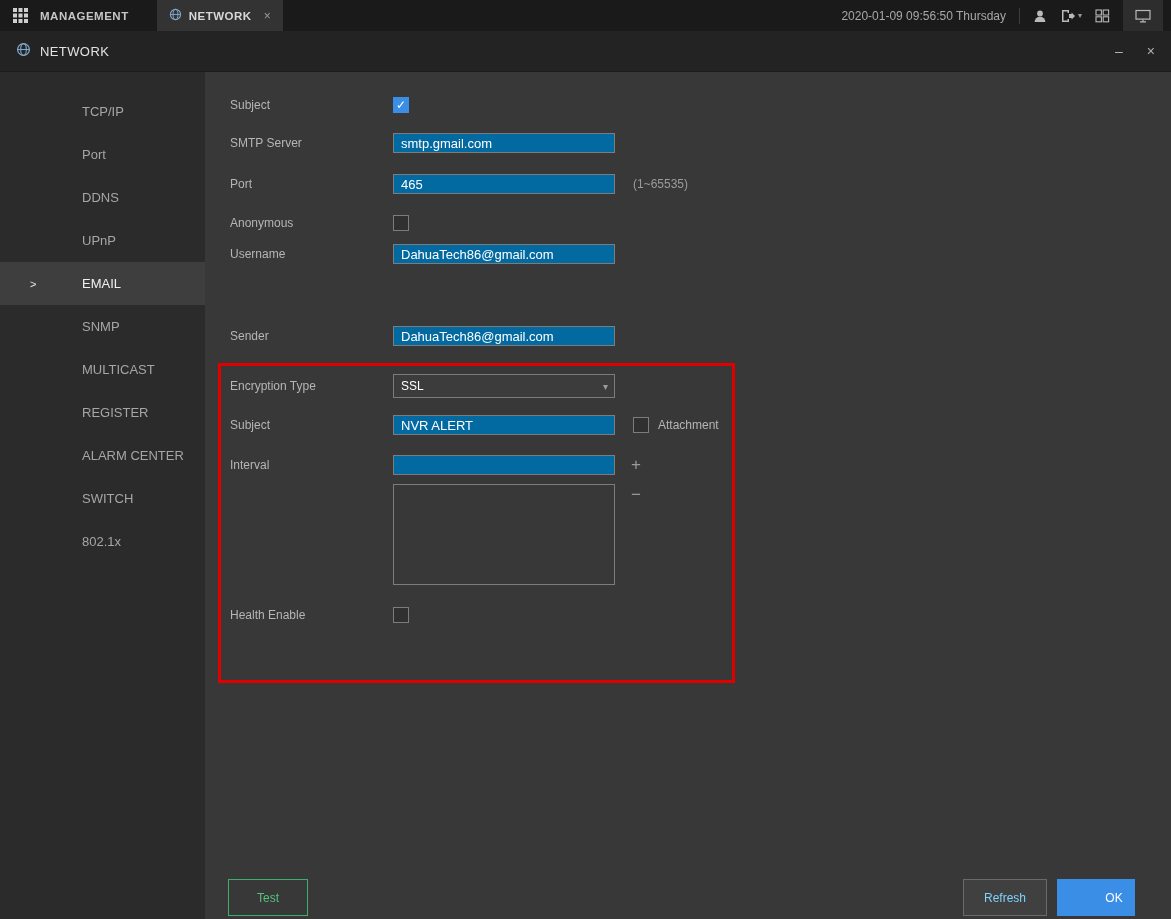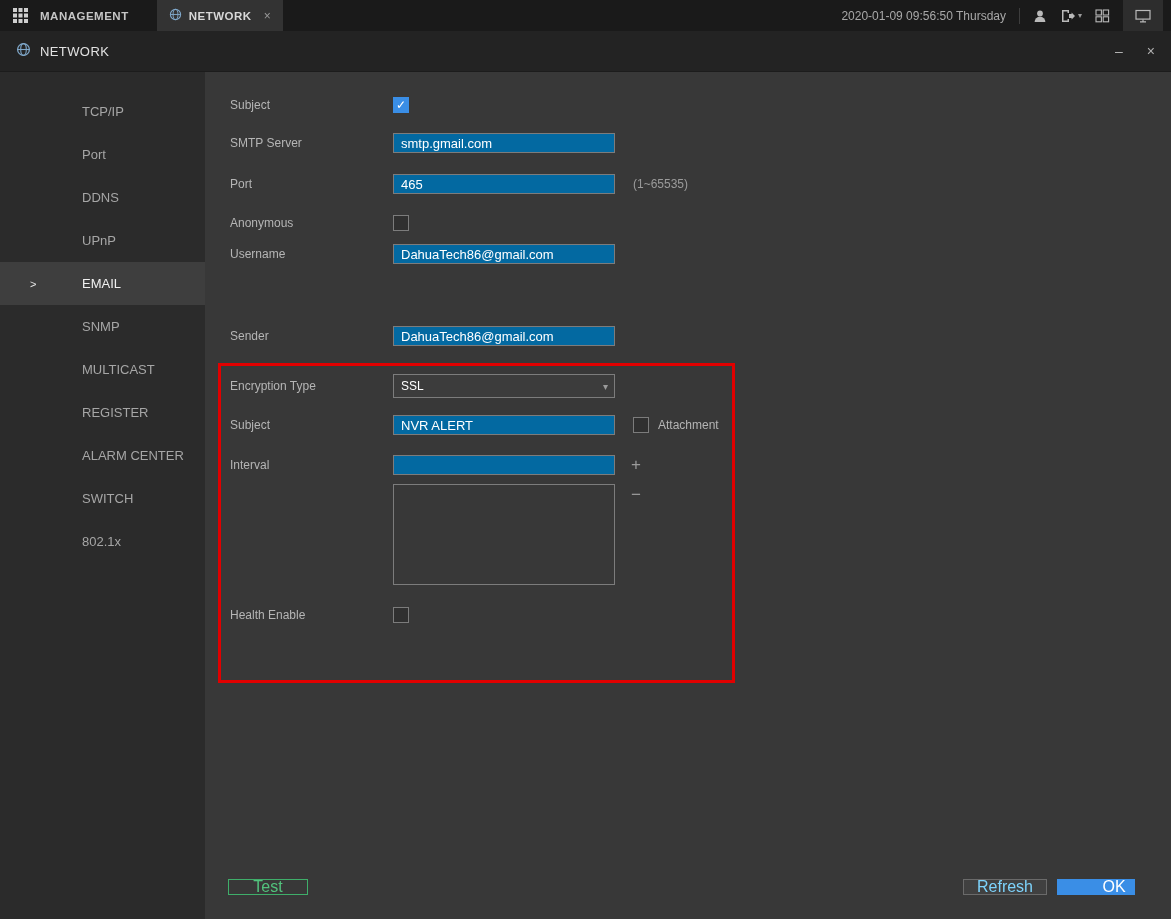--- a/index.html
+++ b/index.html
@@ -48,21 +48,21 @@
   .cbmark { color:#fff; font-size:12px; line-height:1; }
   .cb-label { margin-left:9px; font-size:12px; color:#b5b5b5; }
   .att { margin-left:18px; }
   .select { position:relative; width:222px; height:24px; background:#3c3c3c; border:1px solid #7c7c7c; display:flex; align-items:center; padding:0 7px; cursor:pointer; }
   .select-value { font-size:12px; color:#ffffff; }
   .select-caret { position:absolute; right:6px; top:50%; transform:translateY(-50%); color:#9a9a9a; font-size:10px; }
   .listbox { width:222px; height:101px; background:transparent; border:1px solid #7c7c7c; }
   .pm { margin-left:16px; color:#9b9b9b; font-size:17px; line-height:22px; cursor:pointer; }
   .annotation { position:absolute; left:13px; top:291px; width:517px; height:320px; border:3px solid #e10000; pointer-events:none; }
 
-  .btn { position:absolute; height:16px; display:flex; align-items:center; justify-content:center; font-size:16px; cursor:pointer; }
+  .btn { position:absolute; height:37px; display:flex; align-items:center; justify-content:center; font-size:12px; cursor:pointer; }
   .btn-test { left:23px; top:807px; width:80px; background:transparent; border:1px solid #3fae6a; color:#52c27d; }
   .btn-refresh { left:758px; top:807px; width:84px; background:#404040; border:1px solid #6a6a6a; color:#7dd3fc; }
   .btn-ok { left:852px; top:807px; width:78px; background:#3a8ee6; border:1px solid #3a8ee6; color:#ffffff;padding-left:36px; }
 </style>
 </head>
 <body>
 
 <div class="screen">
 
   <div class="taskbar">

